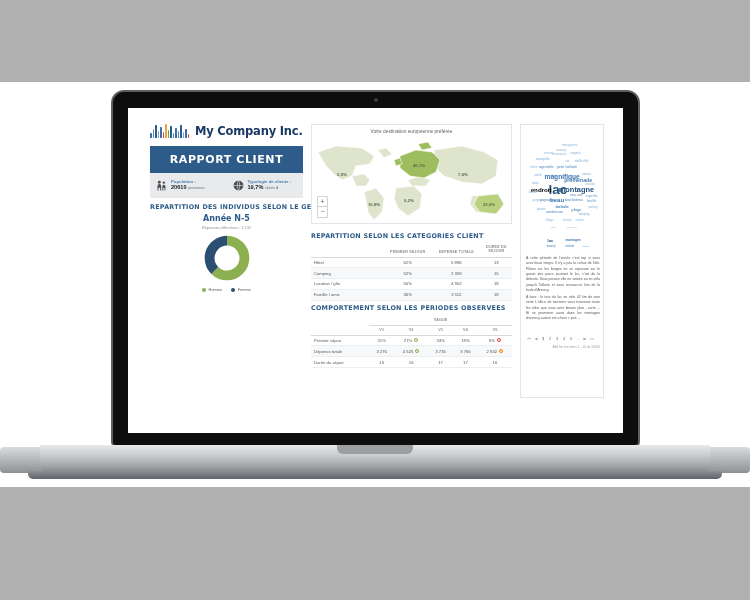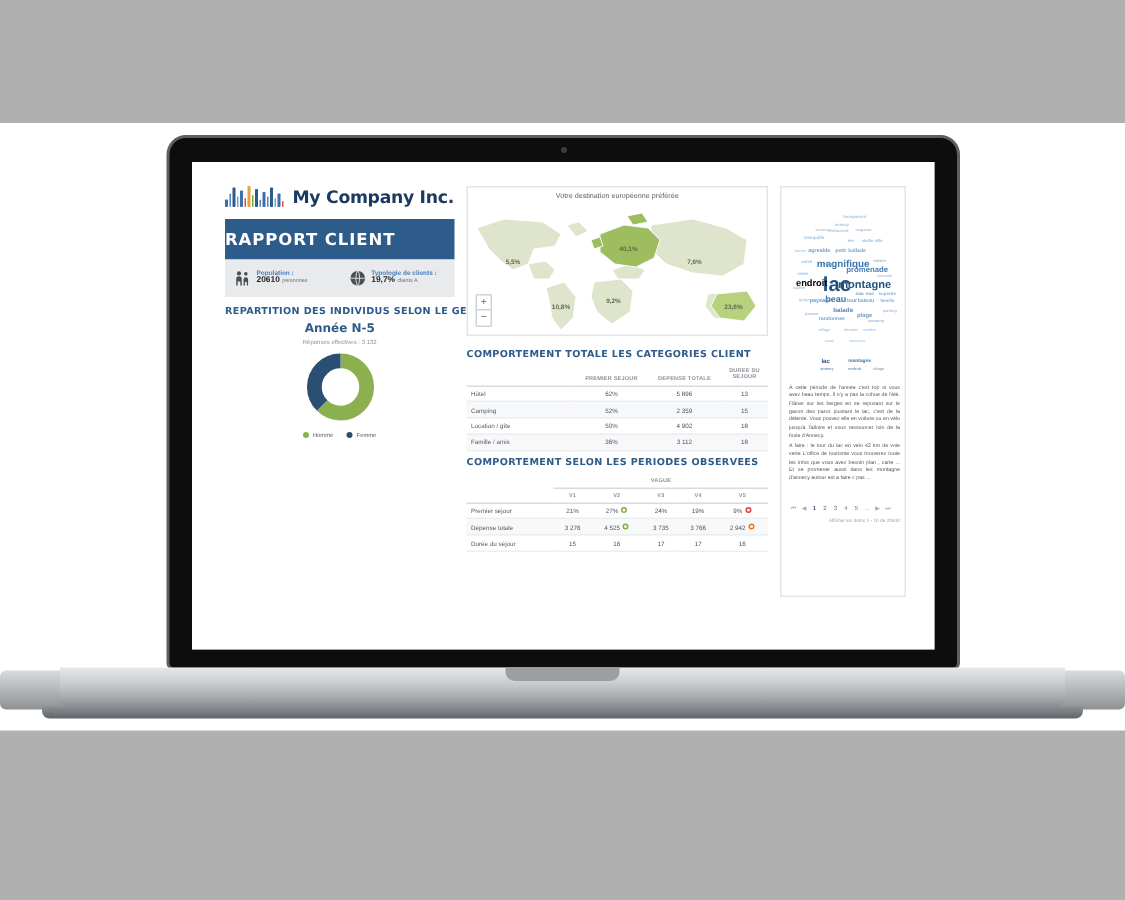--- a/index.html
+++ b/index.html
@@ -69,21 +69,21 @@
   #eq { display: flex; align-items: flex-end; height: 14px; gap: 1px; }
   #eq i { display: block; width: 1.5px; border-radius: .5px; }
   #brand-name {
     font-size: 11.5px; font-weight: bold; color: #1b3a63; letter-spacing: -.2px;
     font-family: "DejaVu Sans", sans-serif;
   }
 
   
   #title-band {
     position: absolute; left: 22px; top: 38px; width: 153px; height: 27px;
-    background: #2e5c8a; display: flex; align-items: center; justify-content: flex-start;
+    background: #2e5c8a; display: flex; align-items: center; justify-content: center;
   }
   #title-band span {
     color: #fff; font-size: 11px; font-weight: bold; letter-spacing: .6px;
     font-family: "DejaVu Sans", sans-serif;
   }
 
   
   #stats {
     position: absolute; left: 22px; top: 65px; width: 153px; height: 25px;
     background: #e9eaec; display: flex; align-items: center;
@@ -316,21 +316,21 @@
               <text class="mp-pct" x="62" y="70" text-anchor="middle">10,8%</text>
               <text class="mp-pct" x="97" y="66" text-anchor="middle">9,2%</text>
               <text class="mp-pct" x="177" y="70" text-anchor="middle">23,6%</text>
             </svg>
             <div id="map-zoom">
               <div>+</div>
               <div>−</div>
             </div>
           </div>
 
-          <div id="cat-h" class="sec-h">COMPORTEMENT TOTALE LES CATEGORIES CLIENT</div>
+          <div id="cat-h" class="sec-h">REPARTITION SELON LES CATEGORIES CLIENT</div>
           <table class="rep" id="tbl-cat">
             <colgroup>
                 <col class="c0">
                 <col>
                 <col>
                 <col>
               </colgroup>
             <thead>
                 <tr>
               <th class="lab"></th>

